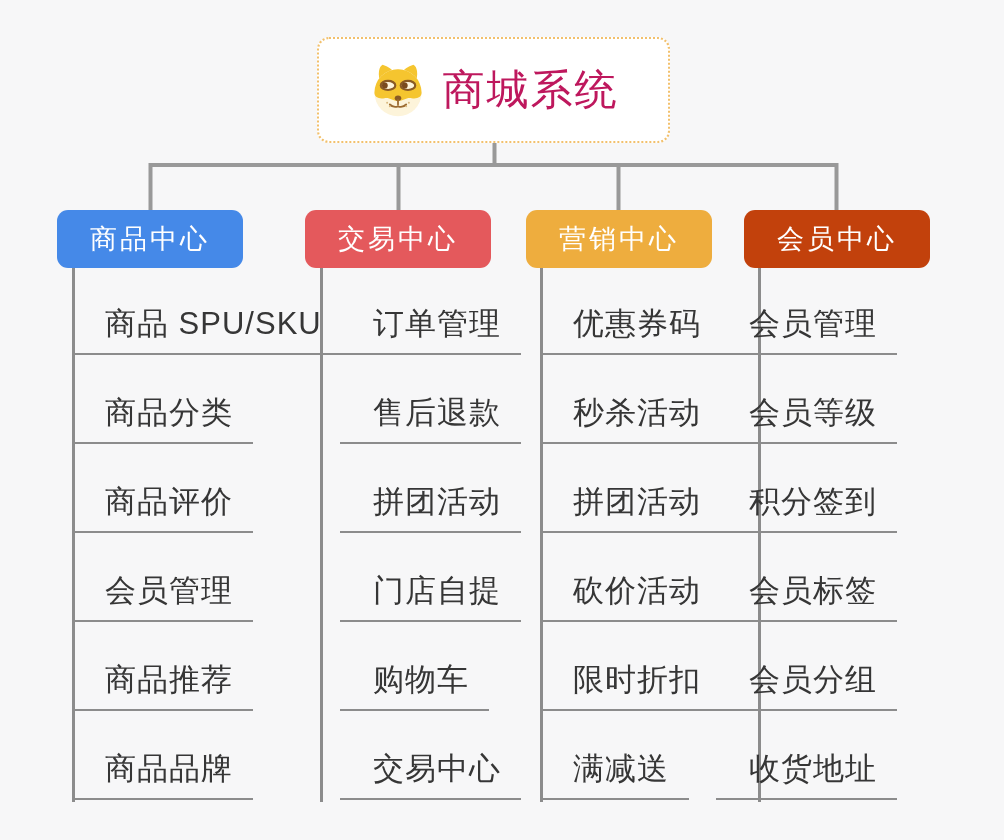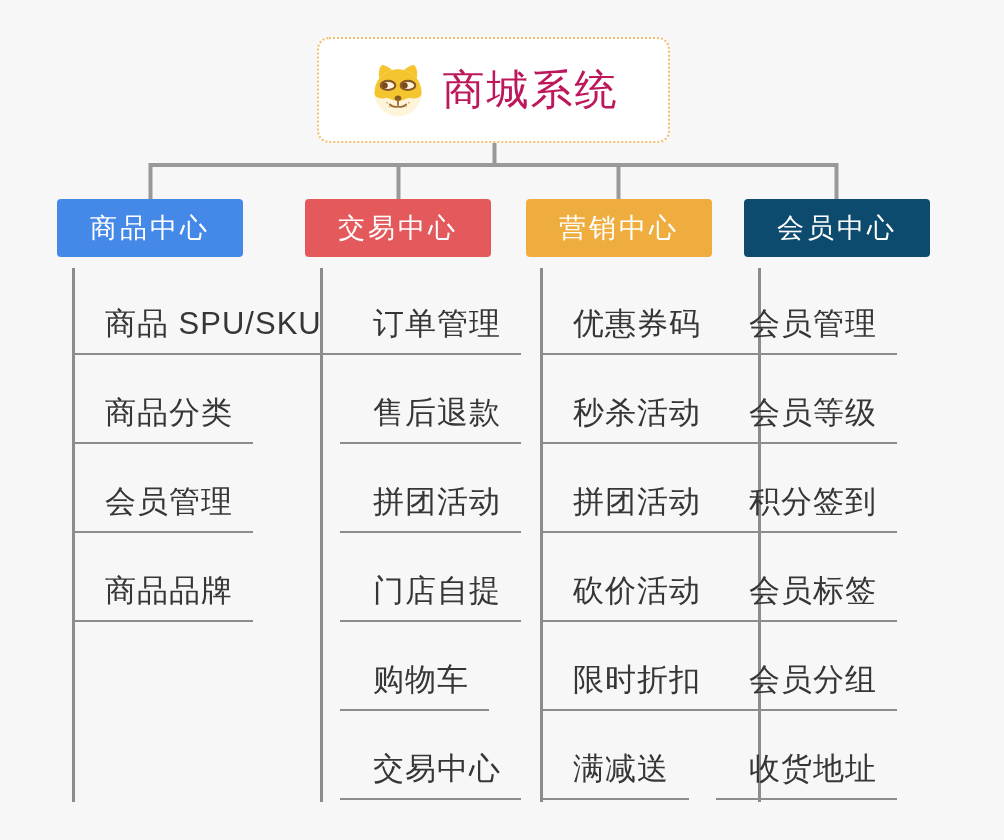--- a/index.html
+++ b/index.html
@@ -10,21 +10,21 @@
   .root-node{
     position:absolute;left:317px;top:37px;width:353px;height:106px;
     box-sizing:border-box;background:#ffffff;border:2px dotted #f2c06c;border-radius:12px;
     display:flex;align-items:center;justify-content:center;gap:16px;
   }
   .root-title{font-size:42px;font-weight:500;color:#be185d;letter-spacing:2px;white-space:nowrap;}
   .doge{width:58px;height:58px;flex:0 0 auto;}
 
   
   .branch-header{
-    position:absolute;top:199px;width:186px;height:58px;border-radius:4px;
+    position:absolute;top:210px;width:186px;height:58px;border-radius:11px;
     display:flex;align-items:center;justify-content:center;
     color:#ffffff;font-size:27px;letter-spacing:3px;white-space:nowrap;
   }
   .c0 .branch-header{left:57px;}
   .c1 .branch-header{left:305px;}
   .c2 .branch-header{left:526px;}
   .c3 .branch-header{left:744px;}
 
   
   .rail{position:absolute;top:268px;width:3px;height:534px;background:#8c8c8c;}
@@ -84,21 +84,27 @@
     <div class="branch-header" style="background: rgb(69, 137, 232);">商品中心</div>
     <div class="rail"></div>
     <div class="col">
       <div class="item">
           <span>商品 SPU/SKU</span>
         </div>
       <div class="item">
           <span>商品分类</span>
         </div>
       <div class="item">
+          <span>商品评价</span>
+        </div>
+      <div class="item">
           <span>会员管理</span>
+        </div>
+      <div class="item">
+          <span>商品推荐</span>
         </div>
       <div class="item">
           <span>商品品牌</span>
         </div>
     </div>
   </div>
 
   <div class="branch c1">
     <div class="branch-header" style="background: rgb(228, 89, 92);">交易中心</div>
     <div class="rail"></div>
@@ -143,21 +149,21 @@
       <div class="item">
           <span>限时折扣</span>
         </div>
       <div class="item">
           <span>满减送</span>
         </div>
     </div>
   </div>
 
   <div class="branch c3">
-    <div class="branch-header" style="background: #0c4a6e;">会员中心</div>
+    <div class="branch-header" style="background: #c2410c;">会员中心</div>
     <div class="rail"></div>
     <div class="col">
       <div class="item">
           <span>会员管理</span>
         </div>
       <div class="item">
           <span>会员等级</span>
         </div>
       <div class="item">
           <span>积分签到</span>

